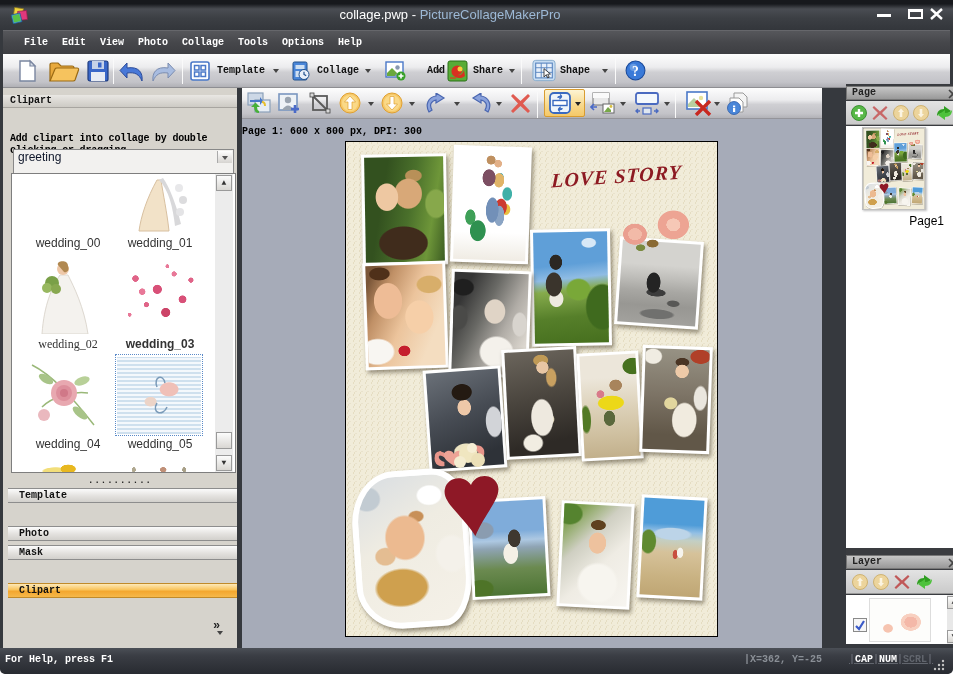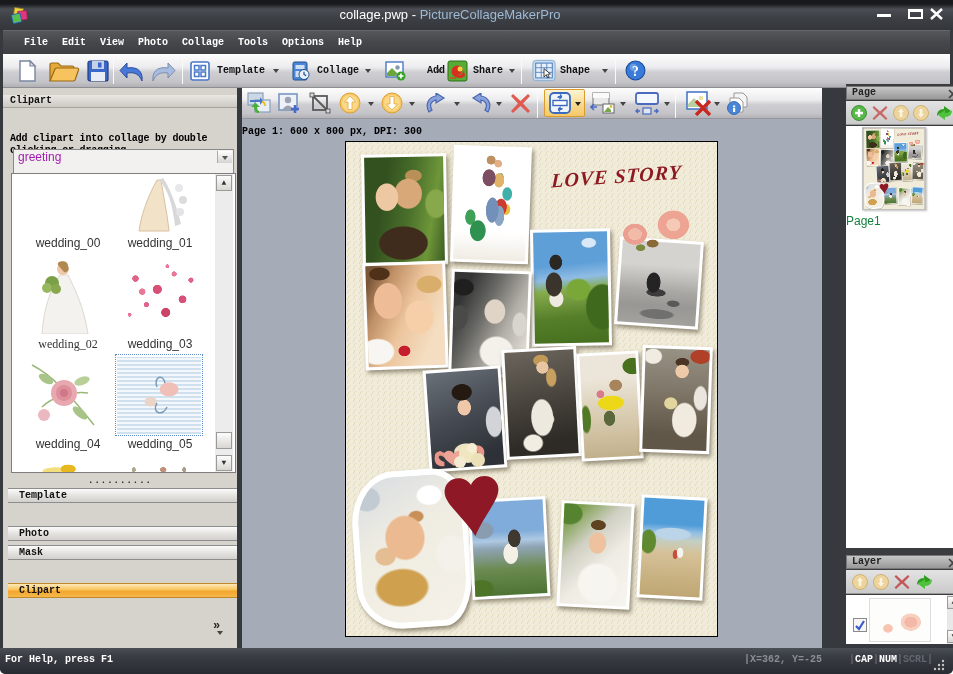--- a/index.html
+++ b/index.html
@@ -25,21 +25,21 @@
   border-right:3px solid transparent; border-top:4px solid #444; }
 .tsep { position:absolute; top:4px; width:1px; height:26px; background:#909094; border-right:1px solid #fafafa; }
 .ticon { position:absolute; }
 #leftpanel { left:3px; top:88px; width:234px; height:560px; background:#d6d3cc; }
 #cliparthdr { left:0; top:7px; width:234px; height:13px;
   background:linear-gradient(#e9e7e3,#cdcac4); border-bottom:1px solid #a8a5a0;
   font-size:10px; font-weight:bold; color:#111; padding-left:7px; line-height:12px;}
 #clipdesc { left:7px; top:29px; width:226px; font-size:10px; font-weight:bold; color:#000; line-height:11.5px; letter-spacing:-0.2px;margin-top:16px;}
 #dropdown { left:10px; top:61px; width:221px; height:33px; background:#f2f1ef;
   border:1px solid #888; font-family:"Liberation Sans",sans-serif; font-size:12px;
-  color:#a21caf; line-height:14px; padding-left:4px; }
+  color:#0f172a; line-height:14px; padding-left:4px; }
 #droparr { right:1px; top:1px; width:15px; height:12px; background:linear-gradient(#fefefe,#d6d4d0); border-left:1px solid #aaa; }
 #droparr:after { content:""; position:absolute; left:4px; top:5px; border-left:3.5px solid transparent; border-right:3.5px solid transparent; border-top:4px solid #555; }
 #cliplist { left:8px; top:85px; width:225px; height:300px; background:#fff; border:1px solid #7e7e7e; overflow:hidden; }
 .thumbimg { position:absolute; background:#fff; overflow:hidden;}
 .thumblbl { position:absolute; width:92px; text-align:center; font-family:"Liberation Sans",sans-serif; font-size:12px; color:#333; }
 #listscroll { right:2px; top:0px; width:18px; height:298px; background:#ececec; }
 .scrbtn { position:absolute; left:1px; width:16px; height:16px; background:linear-gradient(#fcfcfc,#d9d7d3); border:1px solid #9a9a9a; font-size:8px; color:#333; text-align:center; line-height:14px;}
 .sidebtn { left:5px; width:229px; height:15px; background:linear-gradient(#fbfbfb,#e3e1de 55%,#d2d0cc);
   border-top:1px solid #8d8d8d; border-bottom:1px solid #8d8d8d;
   font-size:10px; font-weight:bold; color:#111; padding-left:11px; line-height:14px; }
@@ -205,21 +205,21 @@
  radial-gradient(7px 7px at 48% 42%, #d85078 60%, rgba(0,0,0,0) 70%),
  radial-gradient(4px 4px at 68% 22%, #e87898 60%, rgba(0,0,0,0) 70%),
  radial-gradient(6px 6px at 78% 55%, #d85078 60%, rgba(0,0,0,0) 70%),
  radial-gradient(4px 4px at 35% 62%, #e06488 60%, rgba(0,0,0,0) 70%),
  radial-gradient(7px 7px at 58% 72%, #cc4468 60%, rgba(0,0,0,0) 70%),
  radial-gradient(3px 3px at 15% 75%, #e87898 60%, rgba(0,0,0,0) 70%),
  radial-gradient(4px 4px at 88% 30%, #e06488 60%, rgba(0,0,0,0) 70%),
  radial-gradient(3px 3px at 60% 12%, #e87898 60%, rgba(0,0,0,0) 70%),
  radial-gradient(5px 5px at 30% 45%, #e87898 60%, rgba(0,0,0,0) 70%),#fff;"></div>
 <div class="thumblbl" style="left:10px;top:163px;font-family:Liberation Serif, serif;">wedding_02</div>
-<div class="thumblbl" style="left:102px;top:163px;">wedding_03</div>
+<div class="thumblbl" style="left:102px;top:163px;font-weight:bold;">wedding_03</div>
 <div class="thumbimg" style="left:10px;top:183px;width:84px;height:77px;">
   <svg width="84" height="77" viewBox="0 0 84 77">
    <path d="M10 8 C30 18 50 40 72 68 M20 50 C30 40 50 34 66 36" stroke="#9ab878" stroke-width="1.5" fill="none"></path>
    <ellipse cx="24" cy="22" rx="8" ry="4" fill="#a8c488" transform="rotate(30 24 22)"></ellipse>
    <ellipse cx="58" cy="56" rx="9" ry="4" fill="#a8c488" transform="rotate(40 58 56)"></ellipse>
    <ellipse cx="60" cy="24" rx="8" ry="4" fill="#b8d098" transform="rotate(-20 60 24)"></ellipse>
    <circle cx="42" cy="36" r="13" fill="#e8a8b0"></circle>
           <circle cx="42" cy="36" r="8" fill="#dd8f9c"></circle>
           <circle cx="42" cy="36" r="4" fill="#d07888"></circle>
    <circle cx="22" cy="58" r="6" fill="#eab8be"></circle>
@@ -684,21 +684,21 @@
             <circle cx="46" cy="24" r="7" fill="#ece0b8"></circle>
             <circle cx="28" cy="26" r="6" fill="#f4ecd0"></circle>
             <circle cx="40" cy="12" r="5" fill="#f6eed4"></circle>
 </svg>
 <svg class="abs" style="left:98px;top:331px;width:58px;height:70px;z-index:6;transform:rotate(-5deg);" viewBox="0 0 58 68">
  <path d="M29 11 C24 0 6 0 2.5 13 C-1 26 16 38 29 62 C42 38 59 26 55.5 13 C52 0 34 0 29 11 Z" fill="#8e1826"></path>
 </svg>
 
       </div>
     </div>
-    <div class="abs" style="left:0;top:88px;width:98px;text-align:left;font-family:'Liberation Sans',sans-serif;font-size:12px;color:#15803d;">Page1</div>
+    <div class="abs" style="left:0;top:88px;width:98px;text-align:right;font-family:'Liberation Sans',sans-serif;font-size:12px;color:#000000;">Page1</div>
   </div>
   <div class="abs ptitle" style="top:471px;">Layer<svg style="position:absolute;right:3px;top:2px;" width="10" height="10" viewBox="0 0 10 10">
         <path d="M1 1 L9 9 M9 1 L1 9" stroke="#444" stroke-width="1.6"></path>
       </svg></div>
   <div class="abs ptools" style="top:486px;">
 <svg class="pticon" style="left:6px;" width="16" height="16" viewBox="0 0 16 16">
  <circle cx="8" cy="8" r="7.5" fill="#ecd49c" stroke="#c8a860" stroke-width="0.8"></circle>
  <path d="M8 3.5 L11 7 L9.3 7 L9.3 12 L6.7 12 L6.7 7 L5 7 Z" fill="#fbf4e2"></path>
 </svg>
 <svg class="pticon" style="left:27px;" width="16" height="16" viewBox="0 0 16 16">
@@ -728,21 +728,21 @@
  <div class="scrbtn" style="top:1px;left:0;width:13px;height:13px;line-height:11px;font-size:7px;">▲</div>
  <div class="scrbtn" style="bottom:1px;left:0;width:13px;height:13px;line-height:11px;font-size:7px;">▼</div>
 </div>
 
   </div>
 </div>
 
 <div class="abs" id="statusbar">
   <div class="abs" style="left:5px;top:6px;">For Help, press F1</div>
   <div class="abs" style="left:744px;top:6px;color:#8a8f96;">|X=362, Y=-25</div>
-  <div class="abs" style="left:849px;top:6px;color:#62666e;">|<span style="color:#fff;">CAP</span>|<span style="color:#fff;">NUM</span>|<span style="color:#62666e;">SCRL</span>|</div>
+  <div class="abs" style="left:849px;top:6px;color:#62666e;text-decoration:underline;">|<span style="color:#fff;">CAP</span>|<span style="color:#fff;">NUM</span>|<span style="color:#62666e;">SCRL</span>|</div>
   <svg class="abs" style="left:933px;top:11px;" width="12" height="12" viewBox="0 0 12 12">
    <circle cx="10" cy="2" r="1.2" fill="#c2c2c2"></circle>
       <circle cx="6" cy="6" r="1.2" fill="#c2c2c2"></circle>
       <circle cx="10" cy="6" r="1.2" fill="#c2c2c2"></circle>
    <circle cx="2" cy="10" r="1.2" fill="#c2c2c2"></circle>
       <circle cx="6" cy="10" r="1.2" fill="#c2c2c2"></circle>
       <circle cx="10" cy="10" r="1.2" fill="#c2c2c2"></circle>
   </svg>
 </div>
 

